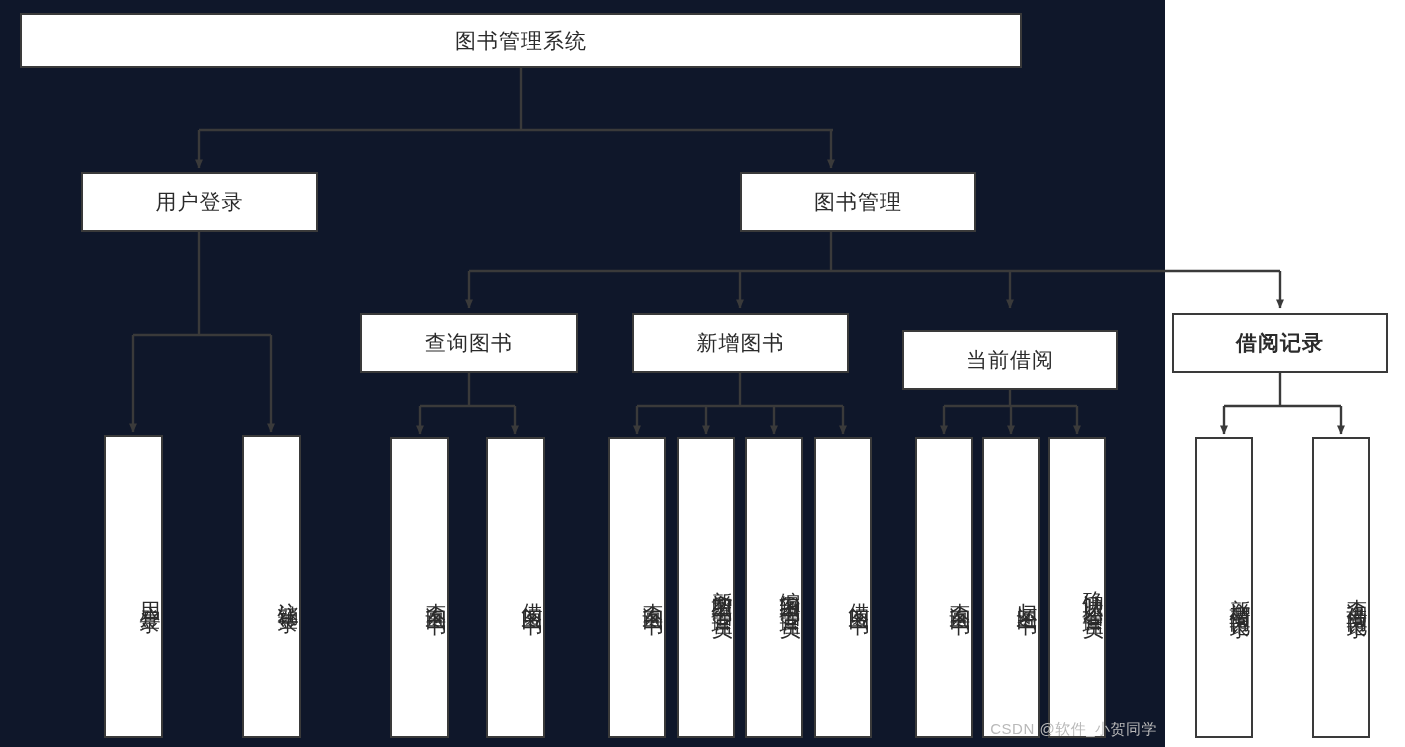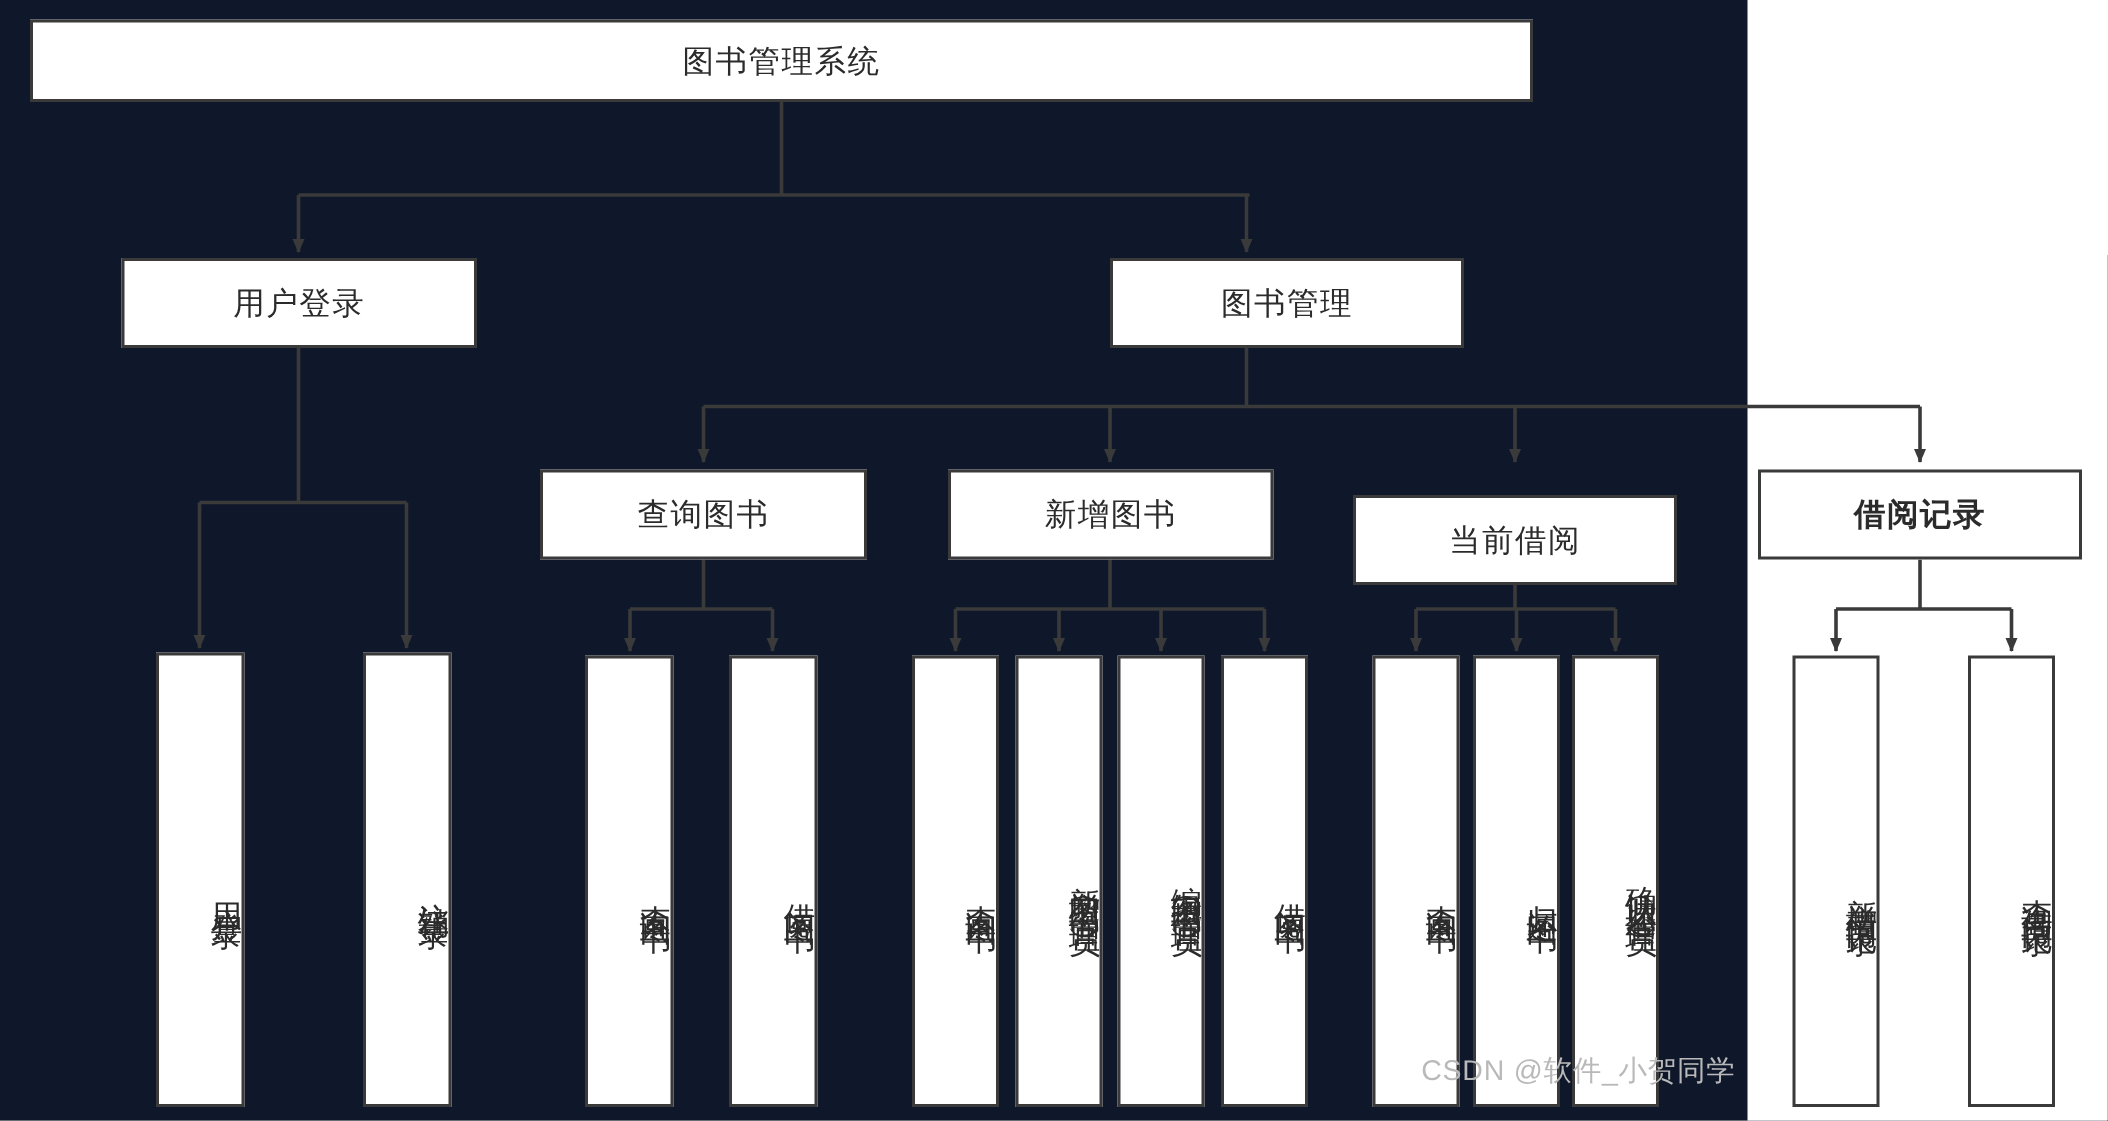--- a/index.html
+++ b/index.html
@@ -16,22 +16,22 @@
     color:#2b2b2b;
   }
   .node.horiz{font-size:21px;letter-spacing:1px;}
   .node.vert{
     writing-mode:vertical-rl;text-orientation:upright;
     font-size:21px;letter-spacing:4px;line-height:1;
     padding-top:12px;align-items:flex-start;justify-content:center;
   }
   .node.vert.tall{padding-top:8px;}
   .watermark{
-    position:absolute;right:8px;bottom:20px;
-    font-size:19px;color:#b9b9b9;letter-spacing:.5px;
+    position:absolute;right:8px;bottom:8px;
+    font-size:15px;color:#b9b9b9;letter-spacing:.5px;
     white-space:nowrap;pointer-events:none;text-align:right;
   }
 </style>
 </head>
 <body>
 
 <div id="diagram-root">
 
   <svg class="edges" viewBox="0 0 1405 747" xmlns="http://www.w3.org/2000/svg">
     <defs>

